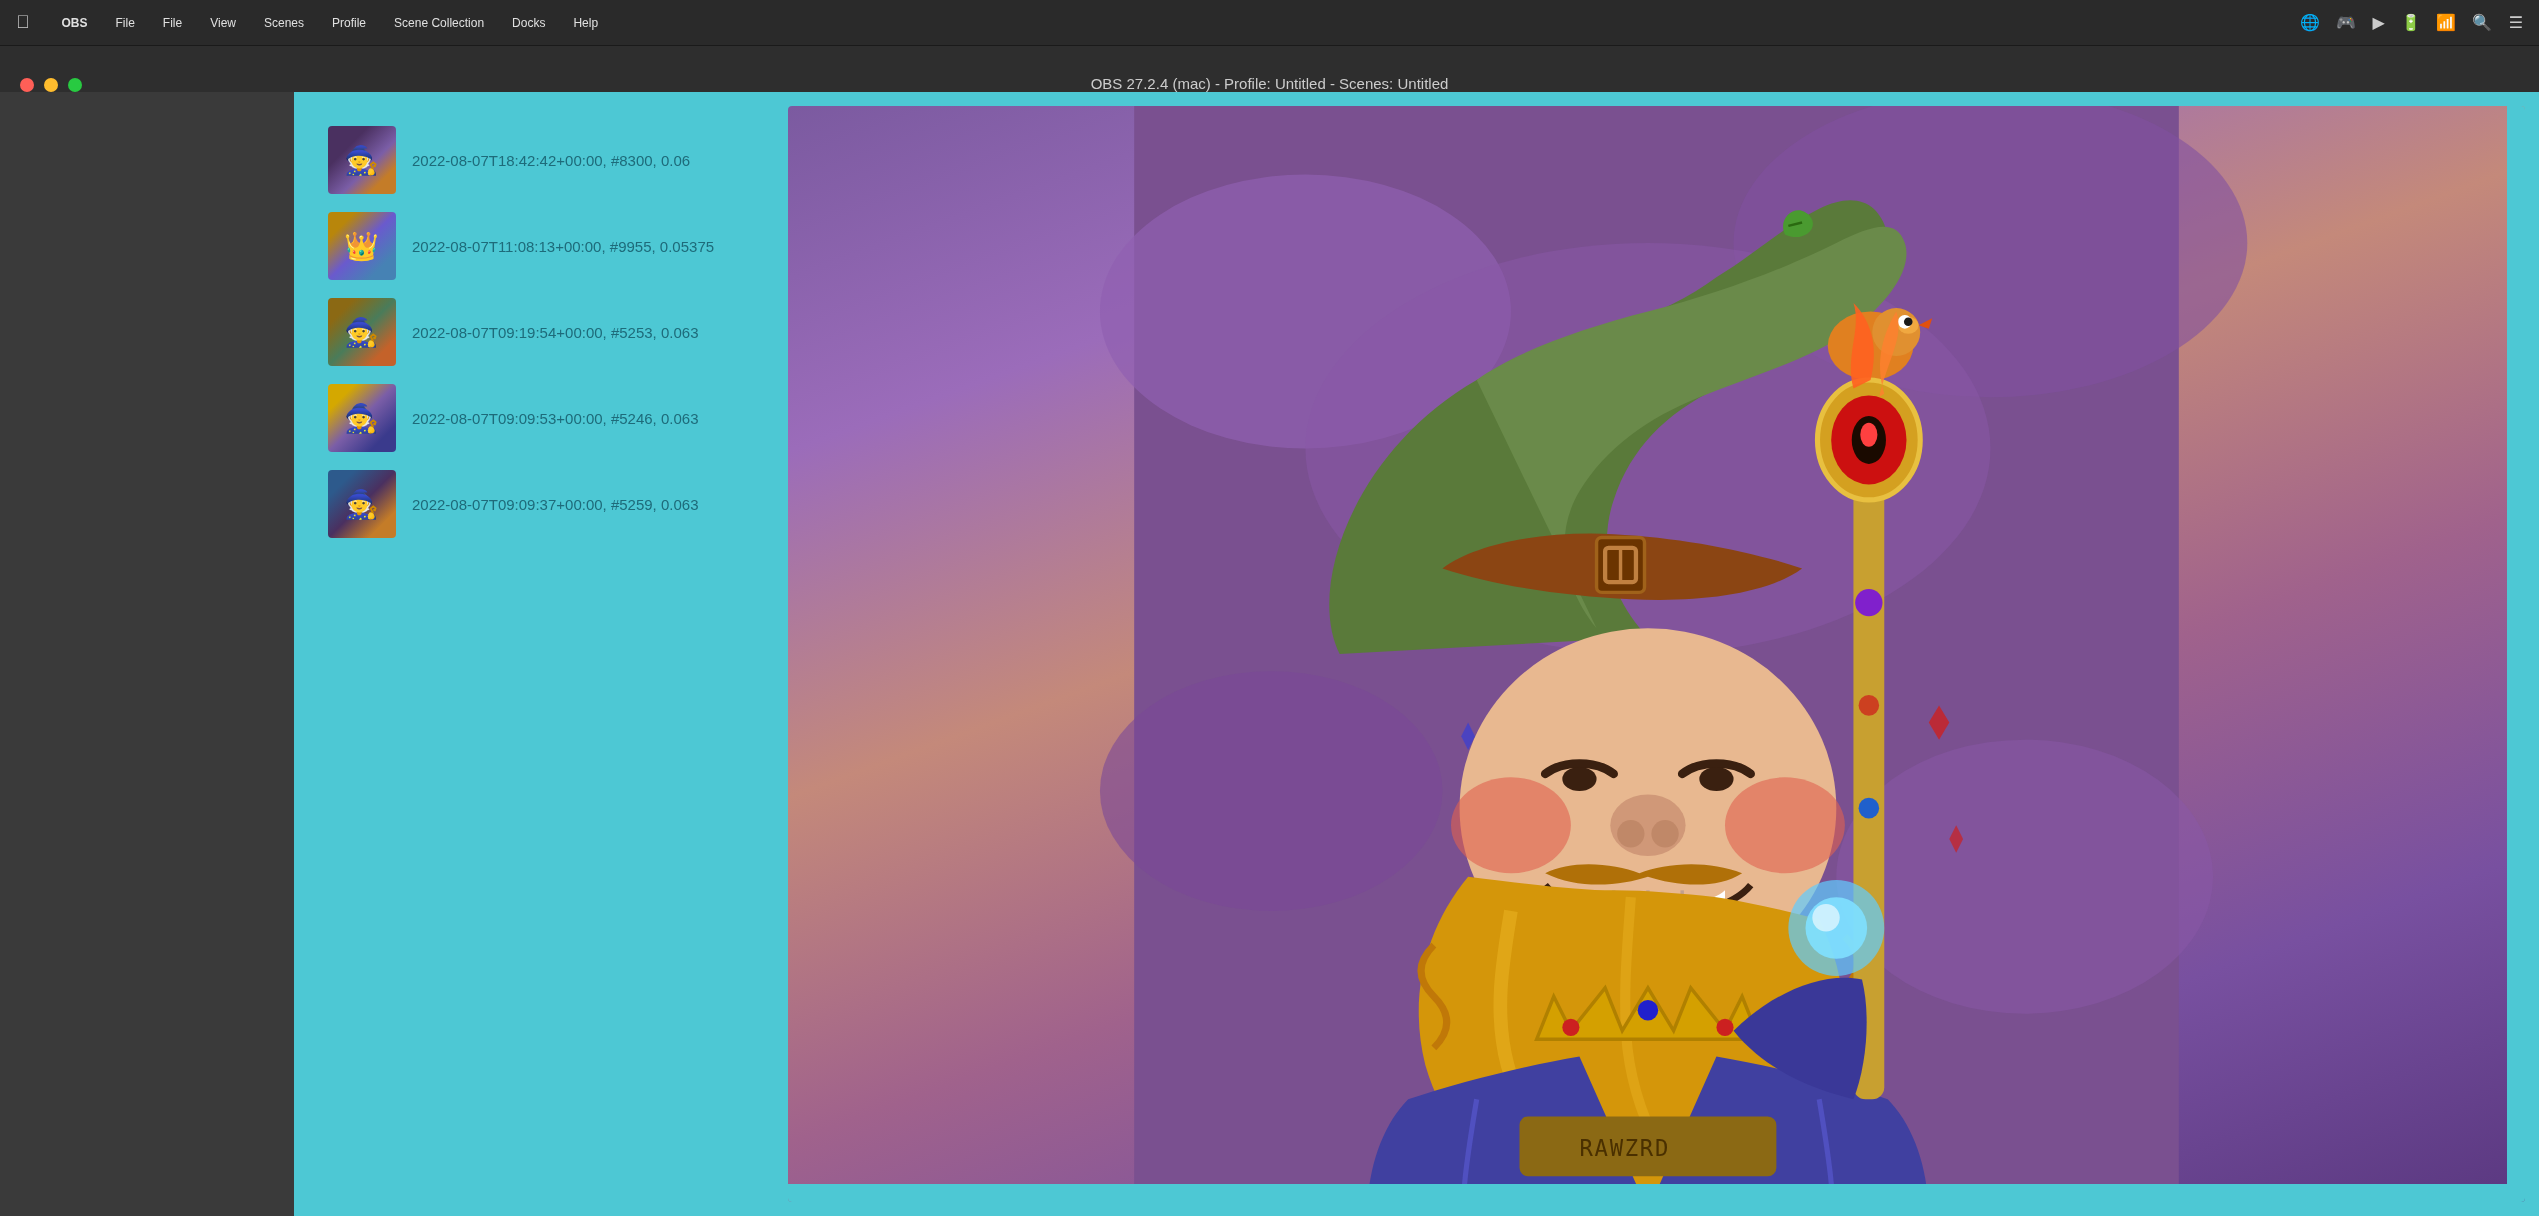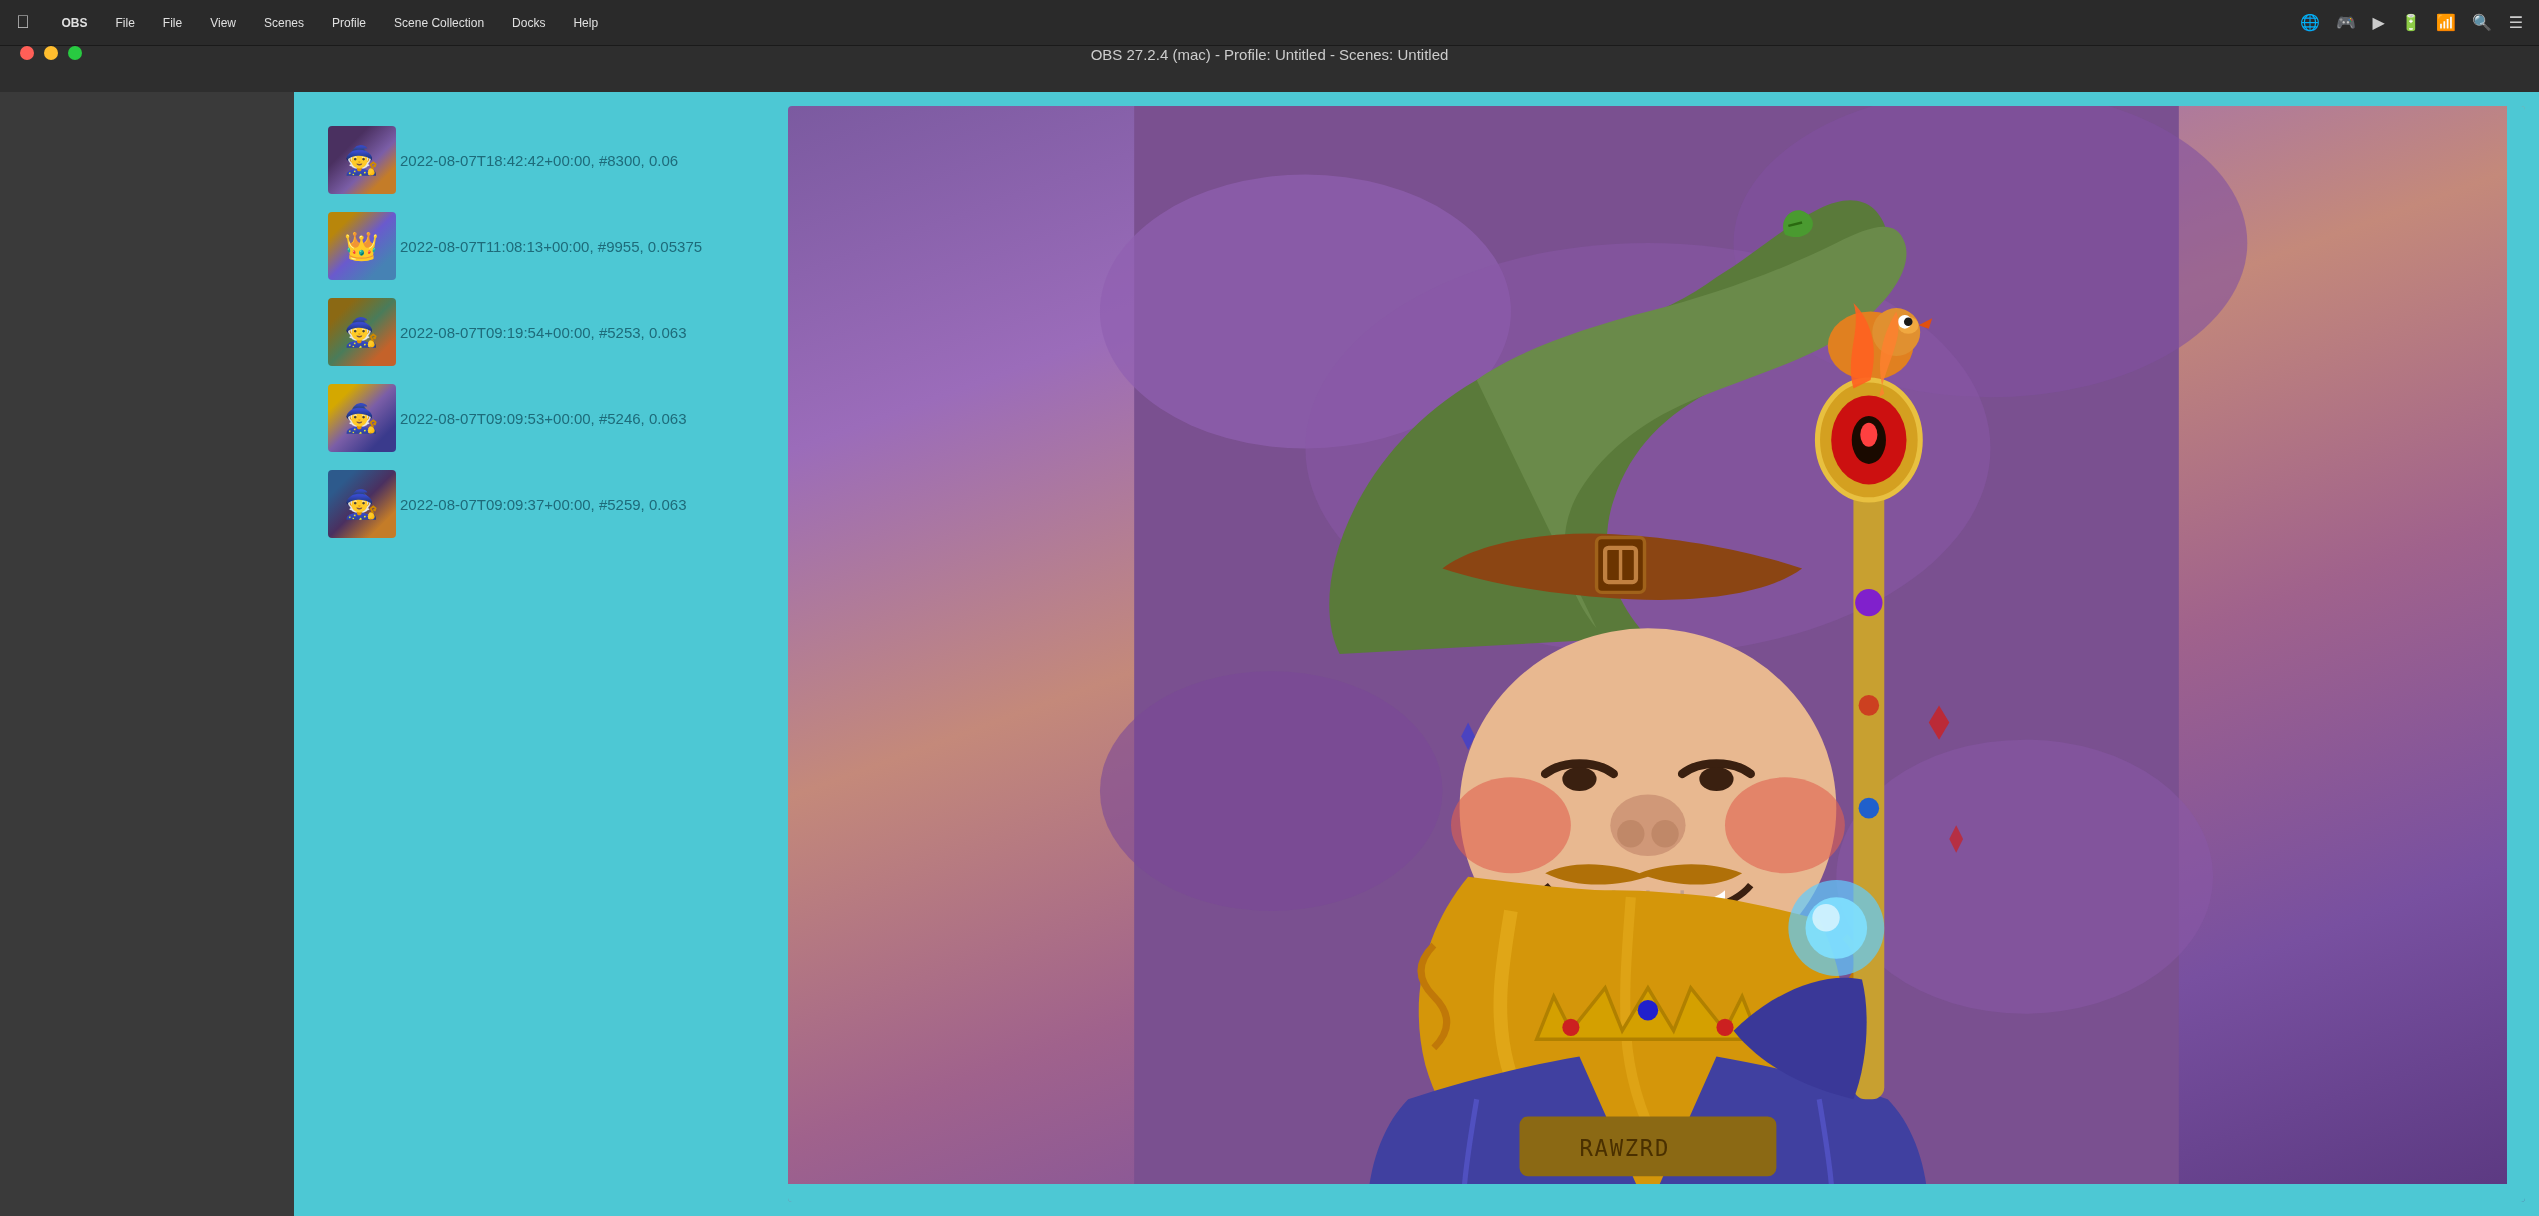--- a/index.html
+++ b/index.html
@@ -47,21 +47,21 @@
       font-size: 16px;
       color: #ccc;
     }
 
     
     .titlebar {
       width: 100%;
       height: 46px;
       background: #2e2e2e;
       display: flex;
-      align-items: flex-start;
+      align-items: flex-end;
       justify-content: center;
       position: relative;
     }
     .window-controls {
       position: absolute;
       left: 20px;
       display: flex;
       gap: 10px;
       align-items: center;
     }
@@ -141,21 +141,21 @@
     .nft-thumb-inner {
       width: 100%;
       height: 100%;
       display: flex;
       align-items: center;
       justify-content: center;
       font-size: 28px;
     }
 
     .nft-info {
-      margin-left: 4px;
+      margin-left: 16px;
       font-size: 15px;
       color: #1e6b7a;
       font-weight: 400;
     }
 
     
     .main-image-panel {
       flex: 1;
       height: 100%;
       position: relative;

